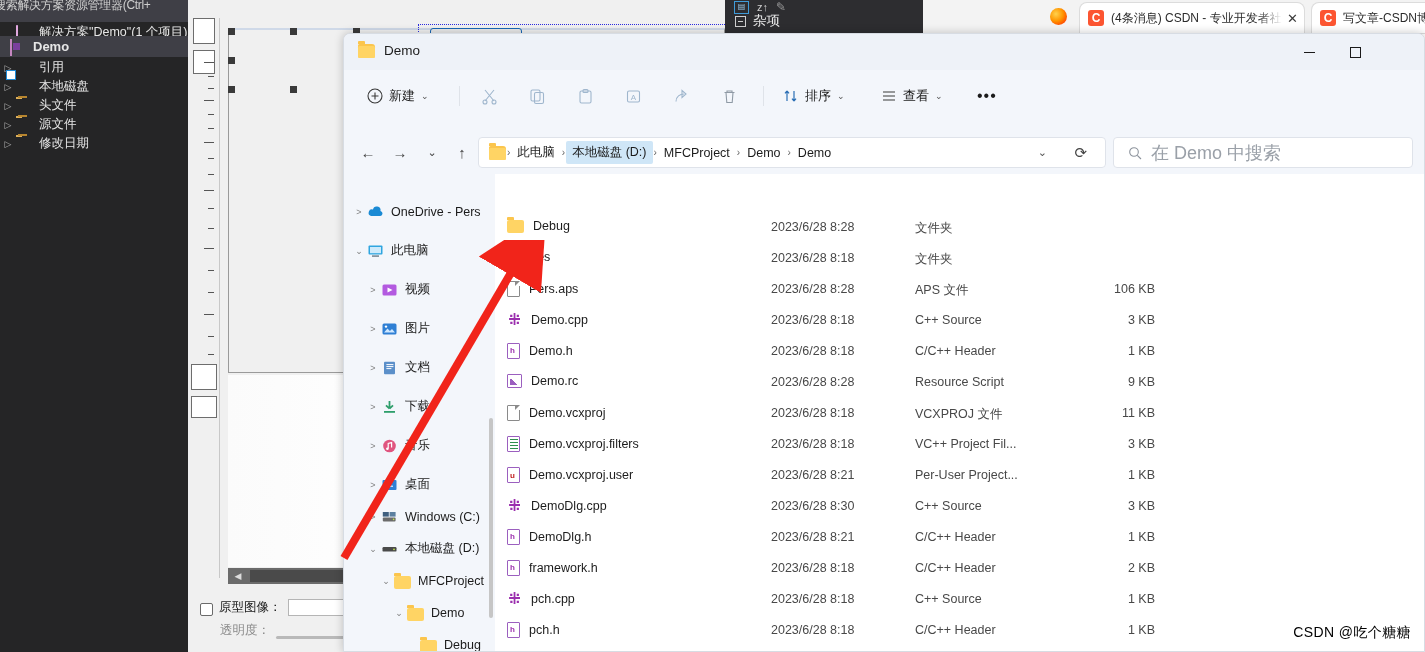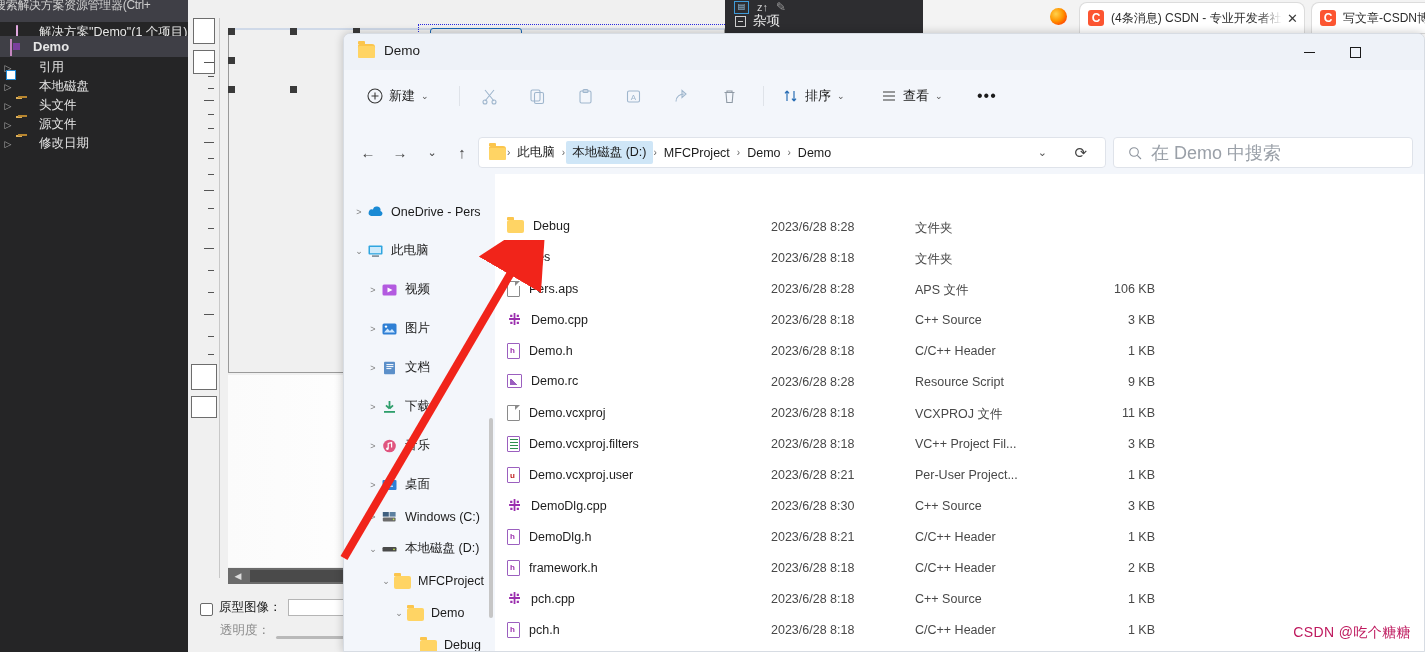--- a/index.html
+++ b/index.html
@@ -182,21 +182,21 @@
      background:repeating-linear-gradient(#2f8f4f 0 1px, #fff 1px 3px);}
   .ic-user { width:13px; height:16px; border:1.2px solid #9b5fbf; background:#fff; flex:none; position:relative; border-radius:1px;}
   .ic-user::after{content:"u"; position:absolute; left:2px; top:3px; font-size:8px; color:#c02020; font-weight:bold;}
   .ic-folder-lg { width:17px; height:14px; position:relative; flex:none; }
   .ic-folder-lg::before{content:"";position:absolute;left:0;top:-2px;width:7px;height:3px;background:#fbc54d;border-radius:1px 1px 0 0;}
   .ic-folder-lg::after{content:"";position:absolute;left:0;top:1px;width:17px;height:13px;background:#ffd464;border-radius:2px;}
 
   
   .red-arrow { position:absolute; left:330px; top:240px; width:230px; height:330px; pointer-events:none; }
 
-  .watermark { position:absolute; right:13px; bottom:9px; font-size:14px; color:#be185d; letter-spacing:0.4px; }
+  .watermark { position:absolute; right:13px; bottom:9px; font-size:14px; color:#000000; letter-spacing:0.4px; }
 </style>
 </head>
 <body>
 
 <div id="root">
 
   <div class="vs-sidebar">
     <div class="vs-tb-top">
       <span>搜索解决方案资源管理器(Ctrl+</span>
     </div>

